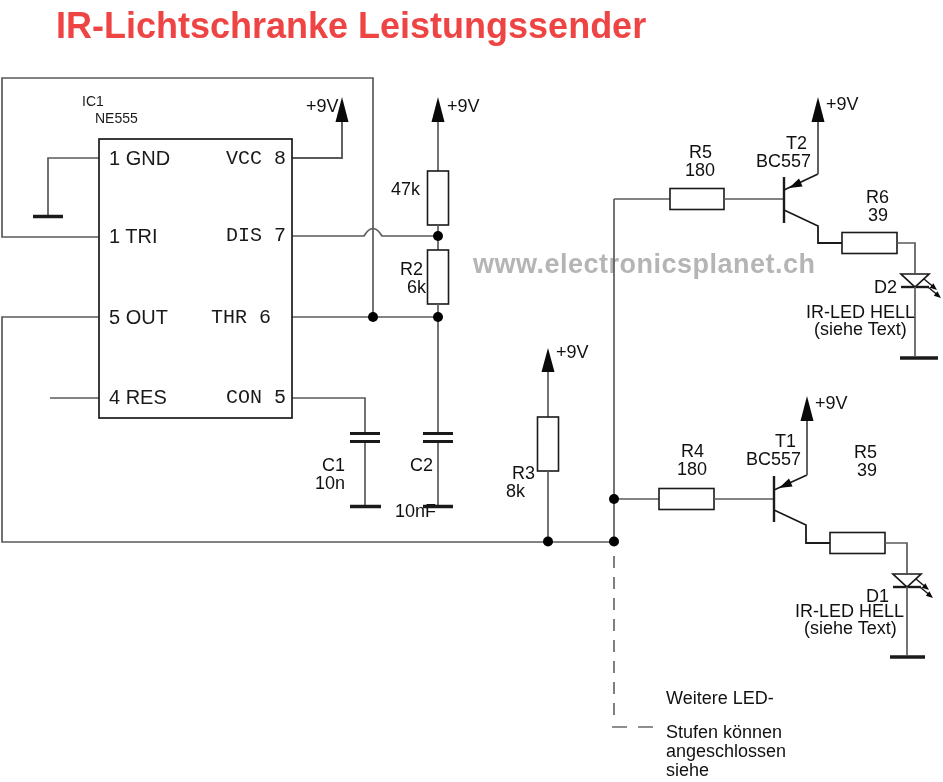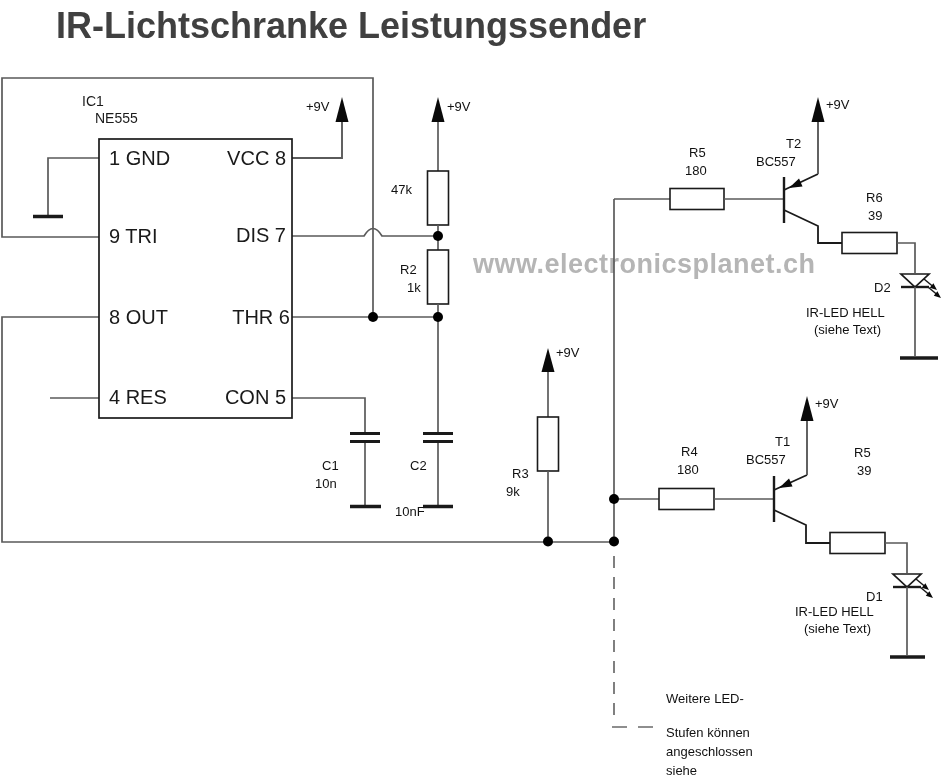--- a/index.html
+++ b/index.html
@@ -5,25 +5,25 @@
   html,body{margin:0;padding:0;background:#fff;}
   #stage{
     position:relative;width:943px;height:782px;background:#ffffff;
     font-family:"Liberation Sans",sans-serif;color:#111;overflow:hidden;
   }
   #watermark{
     position:absolute;left:473px;top:249px;z-index:0;
     font-size:27px;font-weight:bold;color:#b5b5b5;letter-spacing:0.5px;white-space:nowrap;
   }
   #wires{position:absolute;left:0;top:0;z-index:1;}
-  .lbl{position:absolute;z-index:2;font-size:13px;line-height:17px;color:#111;white-space:nowrap;}
-  .title{left:56px;top:6px;font-size:36px;line-height:40px;font-weight:bold;color:#404040;}
+  .lbl{position:absolute;z-index:2;font-size:18px;line-height:17px;color:#111;white-space:nowrap;}
+  .title{left:56px;top:6px;font-size:36px;line-height:40px;font-weight:bold;color:#ef4444;}
   .icref{font-size:14px;line-height:16px;color:#1a1a1a;}
   .pin{font-size:20px;line-height:21px;color:#1a1a1a;}
-  .rt{text-align:right;}
+  .rt{text-align:right;font-family:Liberation Mono, monospace;}
 </style>
 </head>
 <body>
 
 <div id="stage">
 
   <div id="watermark">www.electronicsplanet.ch</div>
 
   <svg id="wires" width="943" height="782" viewBox="0 0 943 782">
 
@@ -162,39 +162,39 @@
       <circle cx="614" cy="541.5" r="5"></circle>
     </g>
   </svg>
 
   <div class="lbl title">IR-Lichtschranke Leistungssender</div>
 
   <div class="lbl icref" style="left:82px;top:93px">IC1</div>
   <div class="lbl icref" style="left:95px;top:110px">NE555</div>
 
   <div class="lbl pin" style="left:109px;top:148px">1 GND</div>
-  <div class="lbl pin" style="left:109px;top:226px">9 TRI</div>
-  <div class="lbl pin" style="left:109px;top:307px">8 OUT</div>
+  <div class="lbl pin" style="left:109px;top:226px">1 TRI</div>
+  <div class="lbl pin" style="left:109px;top:307px">5 OUT</div>
   <div class="lbl pin" style="left:109px;top:387px">4 RES</div>
   <div class="lbl pin rt" style="right:657px;top:148px">VCC 8</div>
   <div class="lbl pin rt" style="right:657px;top:225px">DIS 7</div>
-  <div class="lbl pin rt" style="right:653px;top:307px">THR 6</div>
+  <div class="lbl pin rt" style="right:672px;top:307px">THR 6</div>
   <div class="lbl pin rt" style="right:657px;top:387px">CON 5</div>
 
   <div class="lbl" style="left:306px;top:98px">+9V</div>
   <div class="lbl" style="left:447px;top:98px">+9V</div>
   <div class="lbl" style="left:556px;top:344px">+9V</div>
   <div class="lbl" style="left:826px;top:96px">+9V</div>
   <div class="lbl" style="left:815px;top:395px">+9V</div>
 
   <div class="lbl" style="left:391px;top:181px">47k</div>
   <div class="lbl" style="left:400px;top:261px">R2</div>
-  <div class="lbl" style="left:407px;top:279px">1k</div>
+  <div class="lbl" style="left:407px;top:279px">6k</div>
   <div class="lbl" style="left:512px;top:465px">R3</div>
-  <div class="lbl" style="left:506px;top:483px">9k</div>
+  <div class="lbl" style="left:506px;top:483px">8k</div>
 
   <div class="lbl" style="left:322px;top:457px">C1</div>
   <div class="lbl" style="left:315px;top:475px">10n</div>
   <div class="lbl" style="left:410px;top:457px">C2</div>
   <div class="lbl" style="left:395px;top:503px">10nF</div>
 
   <div class="lbl" style="left:689px;top:144px">R5</div>
   <div class="lbl" style="left:685px;top:162px">180</div>
   <div class="lbl" style="left:786px;top:135px">T2</div>
   <div class="lbl" style="left:756px;top:153px">BC557</div>

